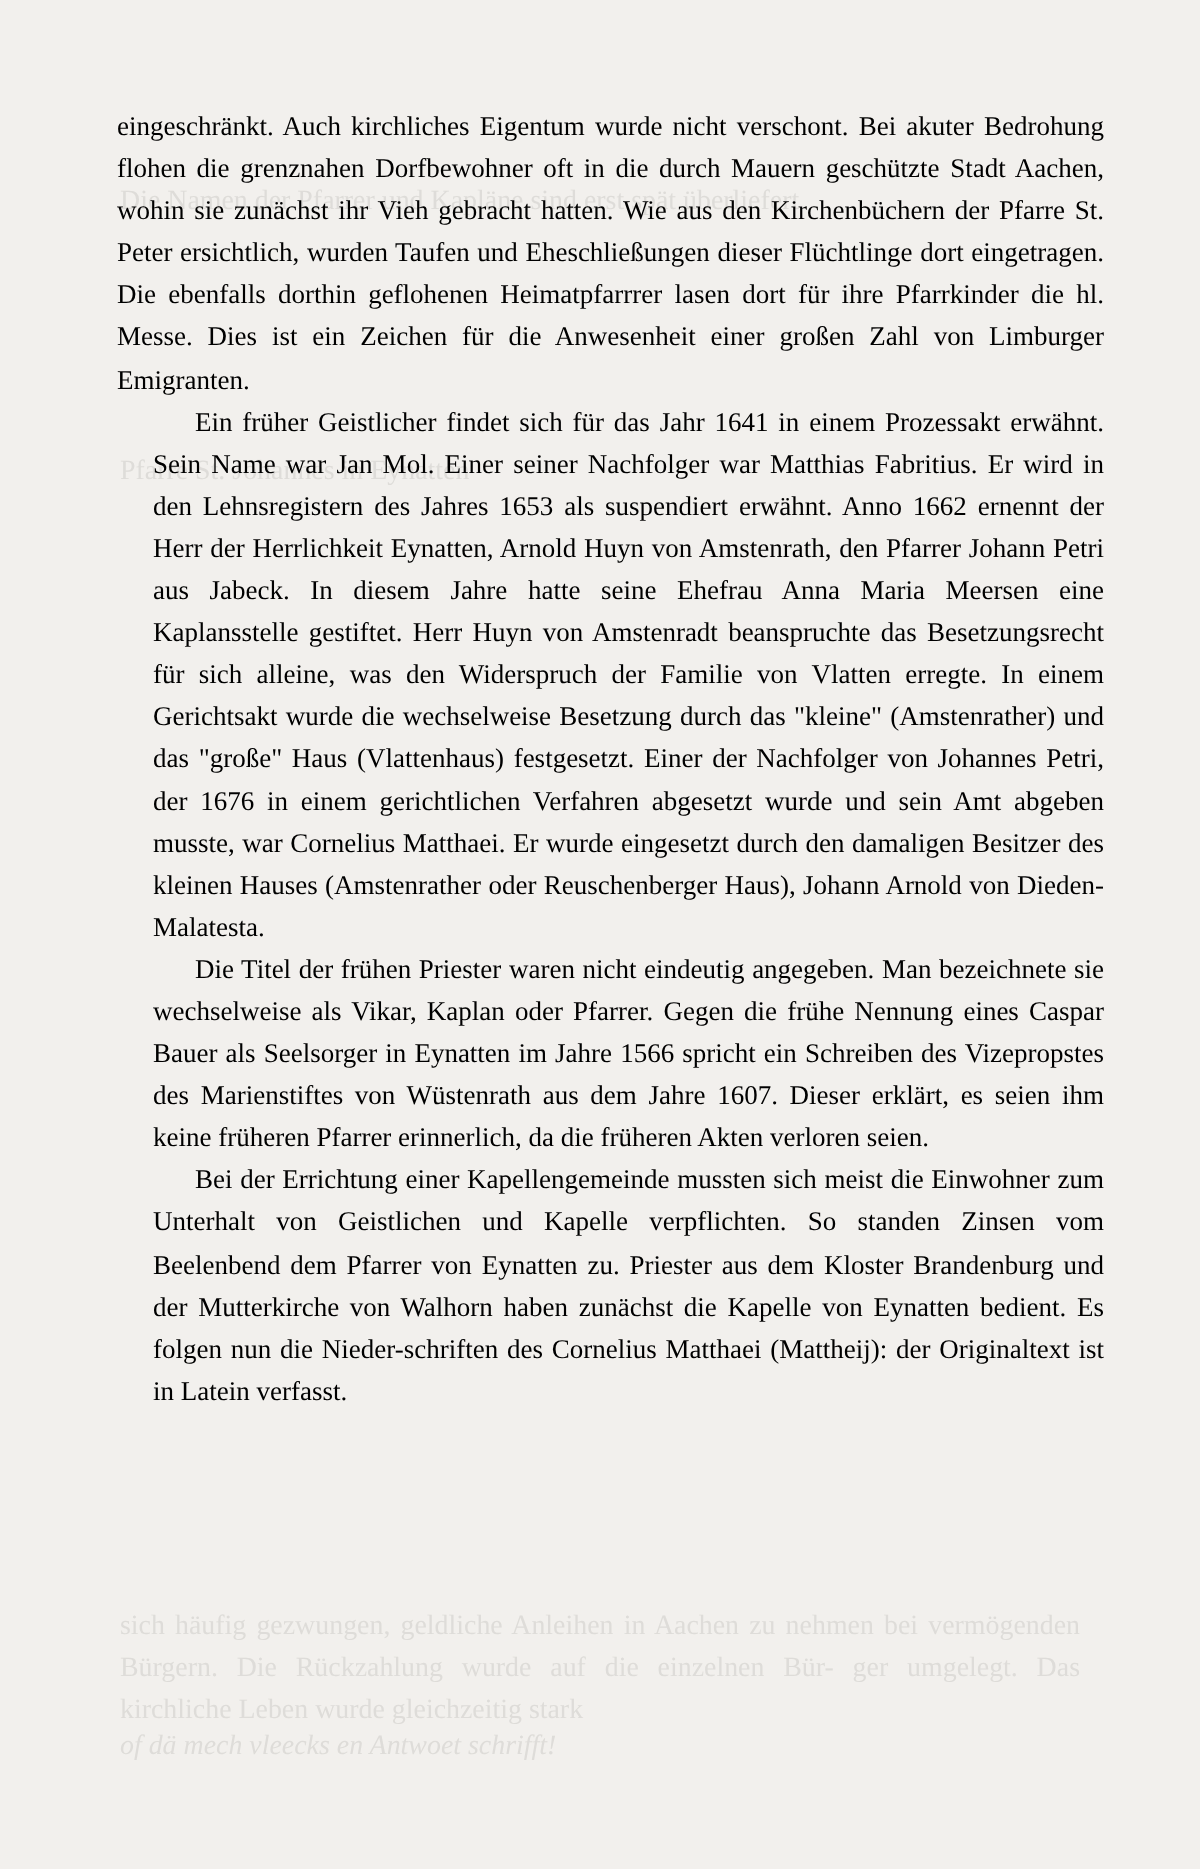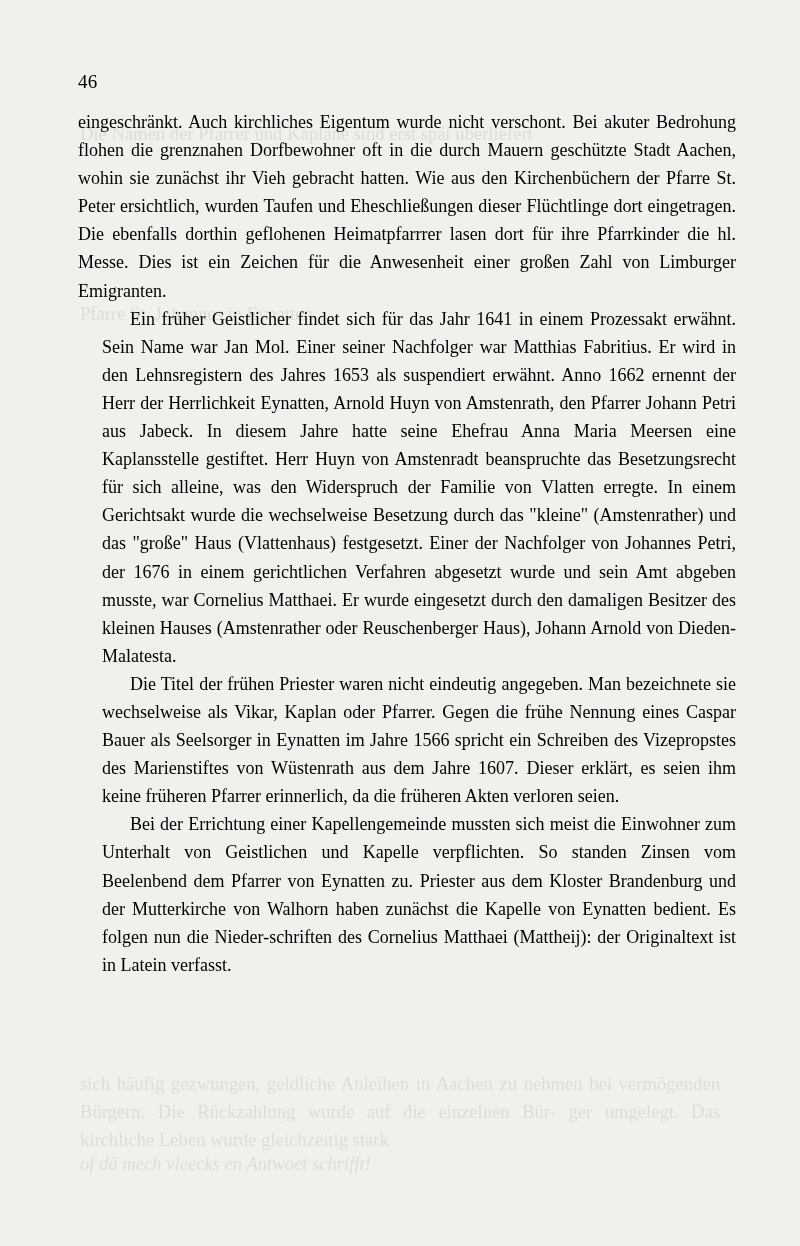--- a/index.html
+++ b/index.html
@@ -71,21 +71,20 @@
 <body>
 
 <div class="page" style="background: rgb(242, 240, 237);">
 
   <div class="ghost g1">Die Namen der Pfarrer und Kapläne sind erst spät überliefert</div>
   <div class="ghost g2">Pfarre St. Johannes in Eynatten</div>
   <div class="ghost g5">sich häufig gezwungen, geldliche Anleihen in Aachen zu nehmen bei vermögenden Bürgern. Die Rückzahlung wurde auf die einzelnen Bür- ger umgelegt. Das kirchliche Leben wurde gleichzeitig stark</div>
   <div class="ghost g6">of dä mech vleecks en Antwoet schrifft!</div>
 
   <div class="paper-inner">
-    <div class="folio">46</div>
     <div class="body-text">
       <p>eingeschränkt. Auch kirchliches Eigentum wurde nicht verschont. Bei akuter Bedrohung flohen die grenznahen Dorfbewohner oft in die durch Mauern geschützte Stadt Aachen, wohin sie  zunächst ihr Vieh gebracht hatten. Wie aus den Kirchenbüchern der Pfarre St. Peter ersichtlich, wurden Taufen und Eheschließungen dieser Flüchtlinge dort eingetragen. Die ebenfalls dorthin geflohenen Heimatpfarrrer lasen dort für ihre Pfarrkinder die hl. Messe. Dies ist ein Zeichen für die Anwesenheit einer großen Zahl von Limburger Emigranten.</p>
       <p class="indent">Ein früher Geistlicher findet sich für das Jahr 1641 in einem Prozessakt erwähnt. Sein Name war Jan Mol. Einer seiner Nachfolger war Matthias Fabritius. Er wird in den Lehnsregistern des Jahres 1653 als suspendiert erwähnt. Anno 1662 ernennt der Herr der Herrlichkeit Eynatten, Arnold Huyn von Amstenrath, den Pfarrer Johann Petri aus Jabeck. In diesem Jahre hatte seine Ehefrau Anna Maria Meersen eine Kaplansstelle gestiftet. Herr Huyn von Amstenradt beanspruchte das Besetzungsrecht für sich alleine, was den Widerspruch der Familie von Vlatten erregte. In einem Gerichtsakt wurde die wechselweise Besetzung durch das "kleine" (Amstenrather) und das "große" Haus (Vlattenhaus) festgesetzt. Einer der Nachfolger von Johannes Petri, der 1676 in einem gerichtlichen Verfahren abgesetzt wurde und sein Amt abgeben musste, war Cornelius Matthaei. Er wurde eingesetzt durch den damaligen Besitzer des kleinen Hauses (Amstenrather oder Reuschenberger Haus), Johann Arnold von Dieden-Malatesta.</p>
       <p class="indent">Die Titel der frühen Priester waren nicht eindeutig angegeben. Man bezeichnete sie wechselweise als Vikar, Kaplan oder Pfarrer. Gegen die frühe Nennung eines Caspar Bauer als Seelsorger in Eynatten im Jahre 1566 spricht ein Schreiben des Vizepropstes des Marienstiftes von Wüstenrath aus dem Jahre 1607. Dieser erklärt, es seien ihm keine früheren Pfarrer erinnerlich, da die früheren Akten verloren seien.</p>
       <p class="indent">Bei der Errichtung einer Kapellengemeinde mussten sich meist die Einwohner zum Unterhalt von Geistlichen und Kapelle verpflichten. So standen Zinsen vom Beelenbend dem Pfarrer von Eynatten zu. Priester aus dem Kloster Brandenburg und der Mutterkirche von Walhorn haben zunächst die Kapelle von Eynatten bedient. Es folgen nun die Nieder-schriften des Cornelius Matthaei (Mattheij): der Originaltext ist in Latein verfasst.</p>
     </div>
   </div>
 </div>
 
 </body></html>

